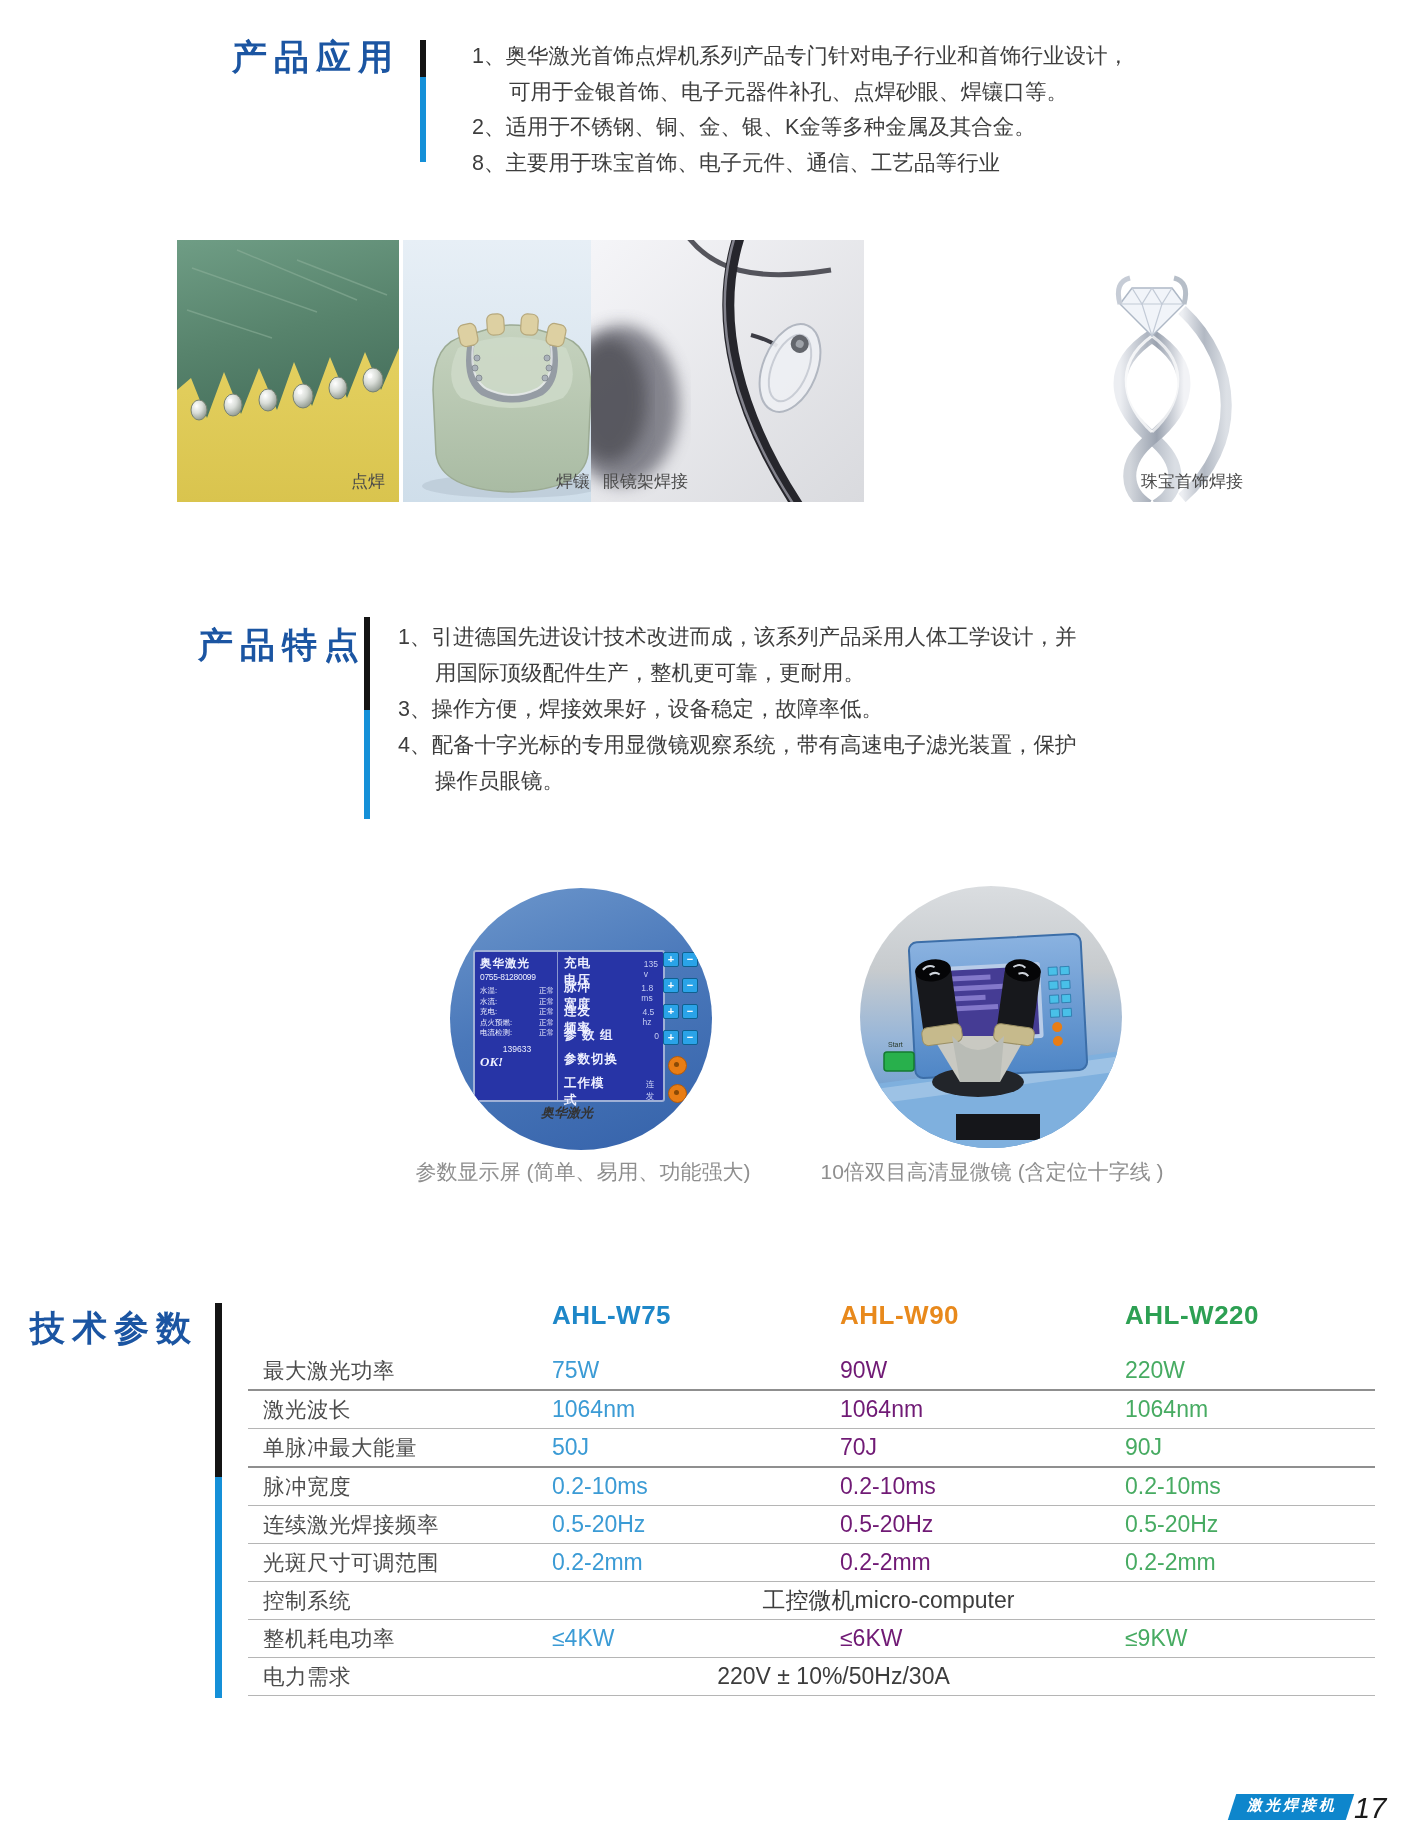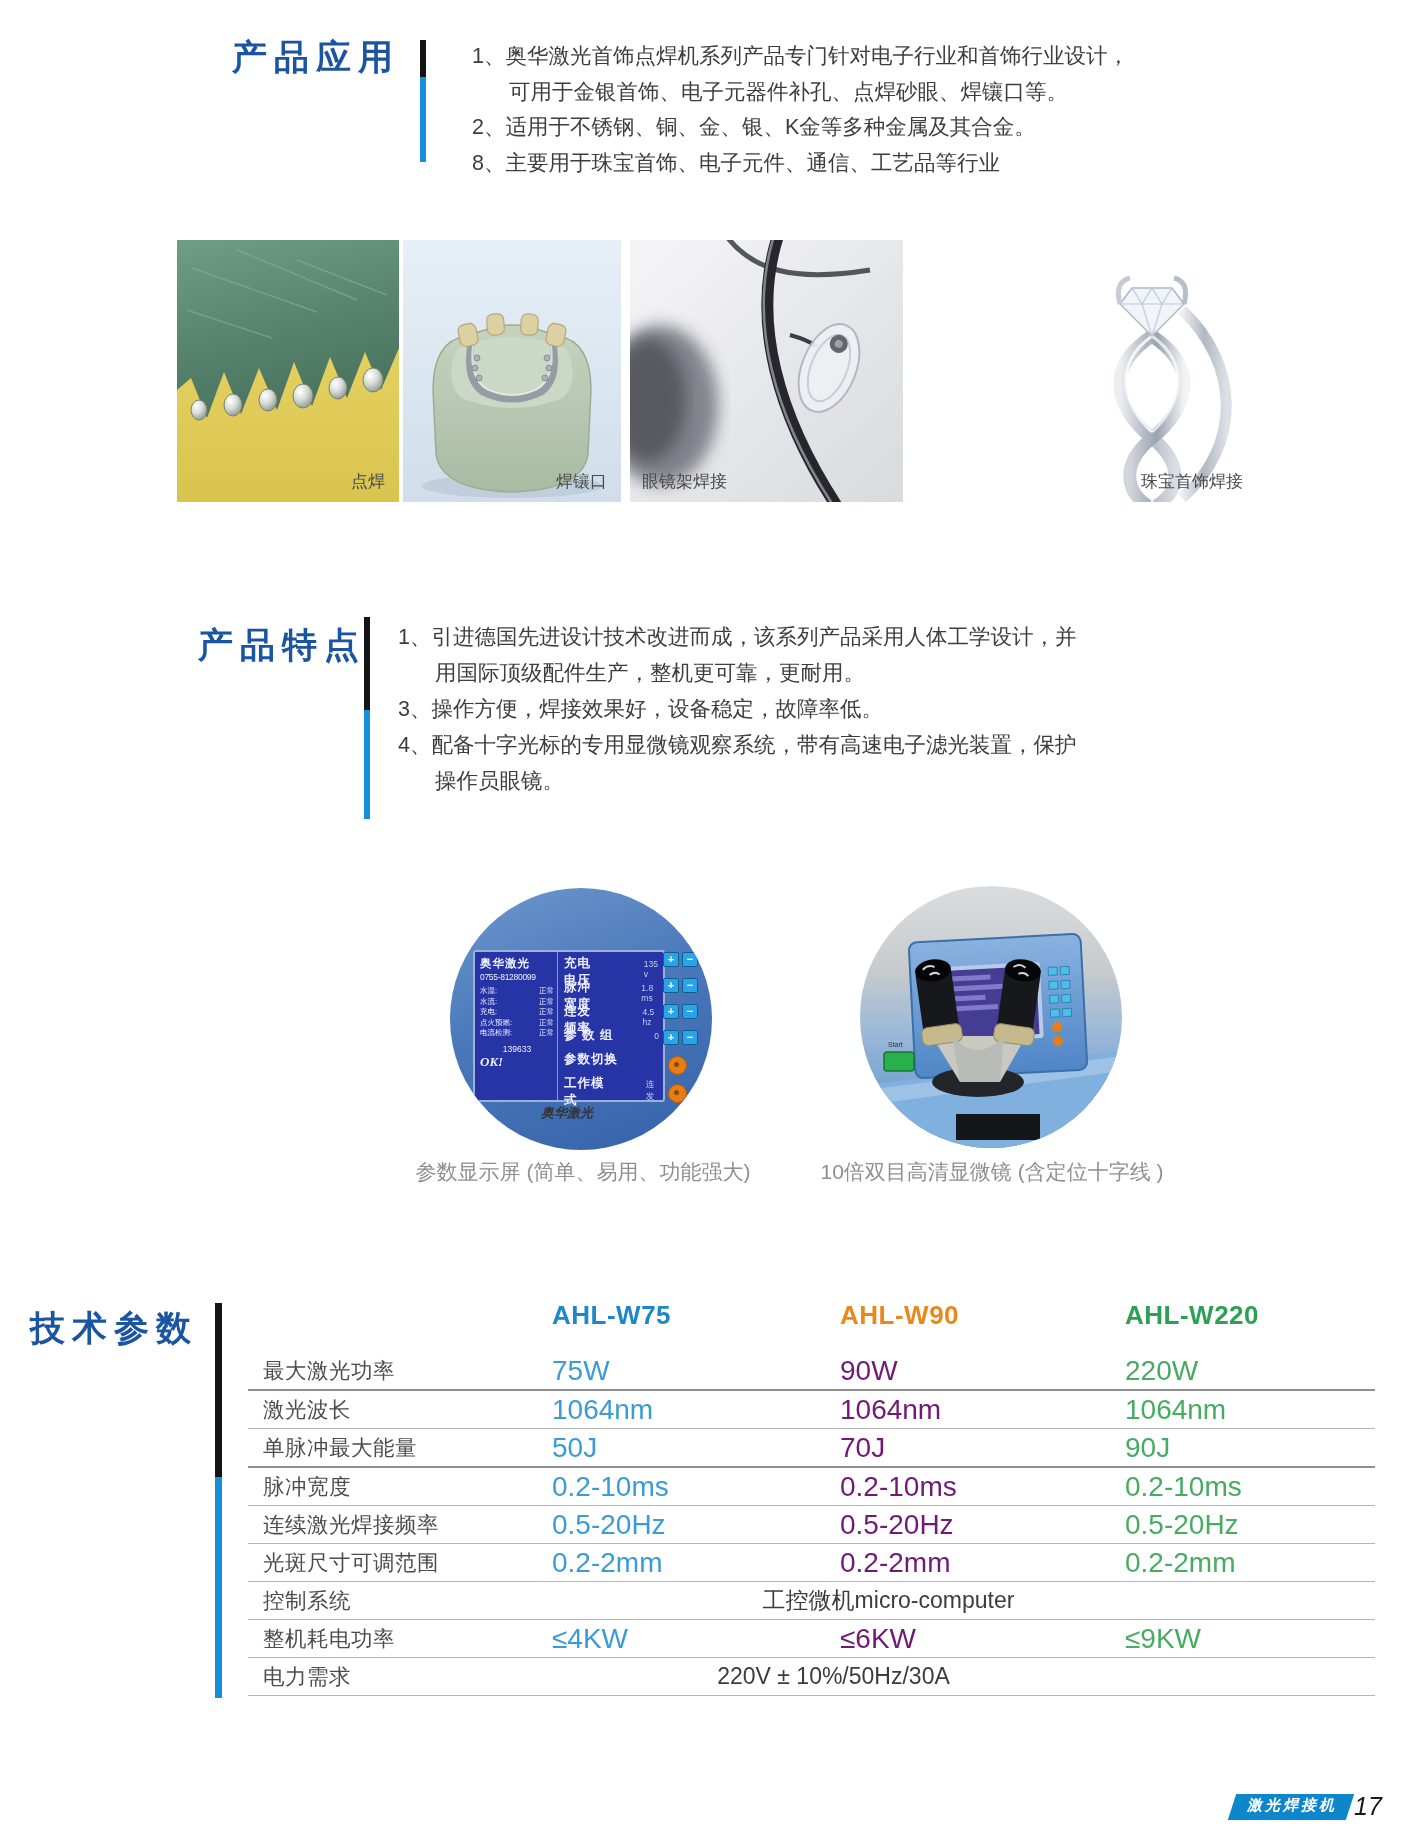--- a/index.html
+++ b/index.html
@@ -40,30 +40,30 @@
       font-family:"Liberation Serif",serif;font-style:italic;font-weight:bold;font-size:13px;color:#333;}
   .start-label{position:absolute;font-size:7px;color:#2a3a2a;}
   
   .spec-wrap{position:absolute;left:248px;top:1300px;width:1127px;}
   .spec-head{display:grid;grid-template-columns:304px 288px 285px 1fr;height:52px;align-items:start;}
   .spec-head div{font-size:26px;font-weight:bold;letter-spacing:0.5px;}
   .spec-row{display:grid;grid-template-columns:304px 288px 285px 1fr;height:37px;align-items:center;
             border-bottom:1px solid #b5b5b5;}
   .spec-row.thick{border-bottom:2px solid #8f8f8f;}
   .spec-row .lbl{font-size:21.5px;color:#4c4c4c;padding-left:15px;letter-spacing:0.5px;}
-  .spec-row .val{font-size:28px;}
+  .spec-row .val{font-size:23px;}
   .spec-row .span-val{grid-column:2 / 5;text-align:center;padding-right:150px;font-size:23px;color:#3c3c3c;}
   .m0{color:#1e87c8;} .m1{color:#e8891c;} .m2{color:#2da053;}
   .v0{color:#3b9bd5;} .v1{color:#701a75;} .v2{color:#47ab62;}
   
   .foot-tag{position:absolute;left:1232px;top:1794px;width:118px;height:26px;background:#0e86cc;
             transform:skewX(-18deg);}
   .foot-tag-label{position:absolute;left:1236px;top:1796px;width:112px;text-align:center;
             font-size:15px;font-style:italic;font-weight:bold;color:#fff;letter-spacing:3px;}
-  .foot-page{position:absolute;left:1354px;top:1792px;font-size:25px;font-style:italic;color:#1a1a1a;}
+  .foot-page{position:absolute;left:1354px;top:1792px;font-size:29px;font-style:italic;color:#1a1a1a;}
 </style>
 </head>
 <body>
 
 <div class="page">
 
   <div class="sec-title" style="left:232px;top:34px;">产品应用</div>
   <div class="vbar" style="left:420px;top:40px;height:122px;background:linear-gradient(180deg,#141414 0%,#141414 30%,#1590d8 30%,#1590d8 100%);"></div>
   <div class="num-list" style="left:472px;top:39px;">
     <div>1、奥华激光首饰点焊机系列产品专门针对电子行业和首饰行业设计，</div>
@@ -144,21 +144,21 @@
       </g>
       <g fill="#ffffff" opacity="0.8">
         <circle cx="193" cy="136" r="2.4"></circle>
           <circle cx="123" cy="152" r="2.4"></circle>
           <circle cx="53" cy="161" r="2.2"></circle>
       </g>
     </svg>
     <div class="photo-cap cap-r">点焊</div>
   </div>
 
-  <div class="photo" style="left:630px;top:240px;width:273px;height:262px;">
+  <div class="photo" style="left:591px;top:240px;width:273px;height:262px;">
     <svg width="273" height="262" viewBox="0 0 273 262">
       <defs>
         <linearGradient id="g3bg" x1="0" y1="0" x2="1" y2="1">
           <stop offset="0" stop-color="#f5f5f8"></stop>
             <stop offset="1" stop-color="#d9dade"></stop>
         </linearGradient>
         <filter id="blur8">
             <feGaussianBlur stdDeviation="8"></feGaussianBlur>
           </filter>
       </defs>

